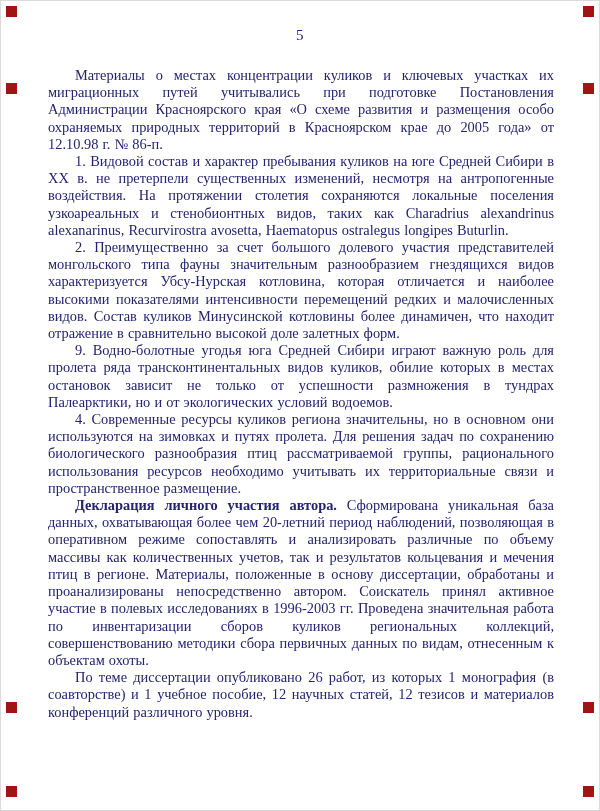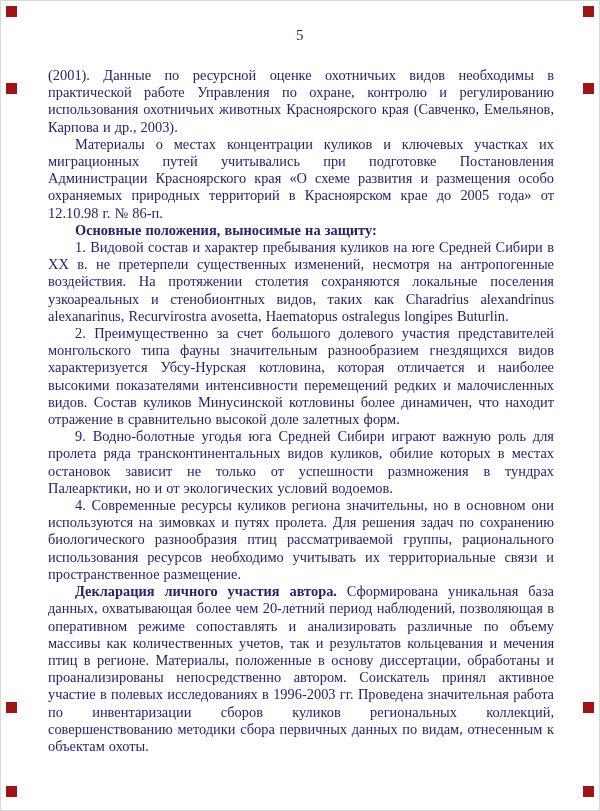--- a/index.html
+++ b/index.html
@@ -76,23 +76,22 @@
   <div class="mark lu"></div>
   <div class="mark ru"></div>
   <div class="mark ll"></div>
   <div class="mark rl"></div>
   <div class="mark bl"></div>
   <div class="mark br"></div>
 
   <div class="page-number">5</div>
 
   <div class="content">
-    <p class="para no-indent">(2001). Данные по ресурсной оценке охотничьих видов необходимы в практической работе Управления по охране, контролю и регулированию использования охотничьих животных Красноярского края (Савченко, Емельянов, Карпова и др., 2003).</p>
     <p class="para">Материалы о местах концентрации куликов и ключевых участках их миграционных путей учитывались при подготовке Постановления Администрации Красноярского края «О схеме развития и размещения особо охраняемых природных территорий в Красноярском крае до 2005 года» от 12.10.98 г. № 86-п.</p>
-    <p class="para bold">Основные положения, выносимые на защиту:</p>
     <p class="para">1. Видовой состав и характер пребывания куликов на юге Средней Сибири в XX в. не претерпели существенных изменений, несмотря на антропогенные воздействия. На протяжении столетия сохраняются локальные поселения узкоареальных и стенобионтных видов, таких как Charadrius alexandrinus alexanarinus, Recurvirostra avosetta, Haematopus ostralegus longipes Buturlin.</p>
     <p class="para">2. Преимущественно за счет большого долевого участия представителей монгольского типа фауны значительным разнообразием гнездящихся видов характеризуется Убсу-Нурская котловина, которая отличается и наиболее высокими показателями интенсивности перемещений редких и малочисленных видов. Состав куликов Минусинской котловины более динамичен, что находит отражение в сравнительно высокой доле залетных форм.</p>
     <p class="para">9. Водно-болотные угодья юга Средней Сибири играют важную роль для пролета ряда трансконтинентальных видов куликов, обилие которых в местах остановок зависит не только от успешности размножения в тундрах Палеарктики, но и от экологических условий водоемов.</p>
     <p class="para">4. Современные ресурсы куликов региона значительны, но в основном они используются на зимовках и путях пролета. Для решения задач по сохранению биологического разнообразия птиц рассматриваемой группы, рационального использования ресурсов необходимо учитывать их территориальные связи и пространственное размещение.</p>
     <p class="para"><span class="bold">Декларация личного участия автора.</span><span> Сформирована уникальная база данных, охватывающая более чем 20-летний период наблюдений, позволяющая в оперативном режиме сопоставлять и анализировать различные по объему массивы как количественных учетов, так и результатов кольцевания и мечения птиц в регионе. Материалы, положенные в основу диссертации, обработаны и проанализированы непосредственно автором. Соискатель принял активное участие в полевых исследованиях в 1996-2003 гг. Проведена значительная работа по инвентаризации сборов куликов региональных коллекций, совершенствованию методики сбора первичных данных по видам, отнесенным к объектам охоты.</span></p>
+    <p class="para">По теме диссертации опубликовано 26 работ, из которых 1 монография (в соавторстве) и 1 учебное пособие, 12 научных статей, 12 тезисов и материалов конференций различного уровня.</p>
   </div>
 
 </div>
 
 </body></html>

